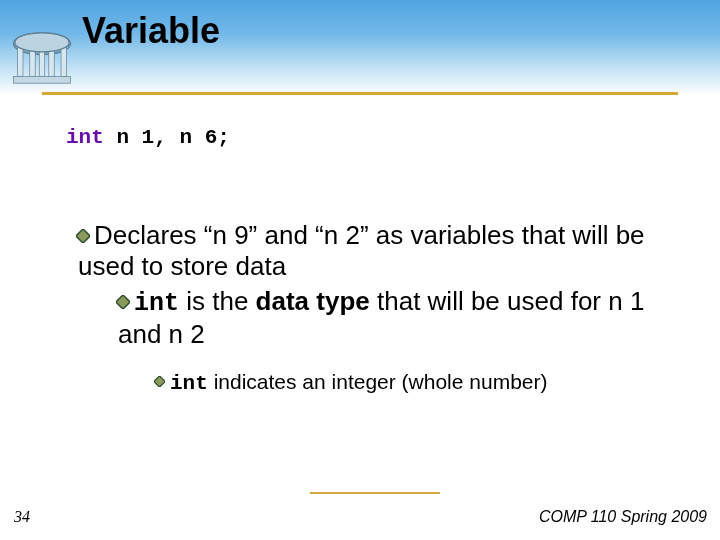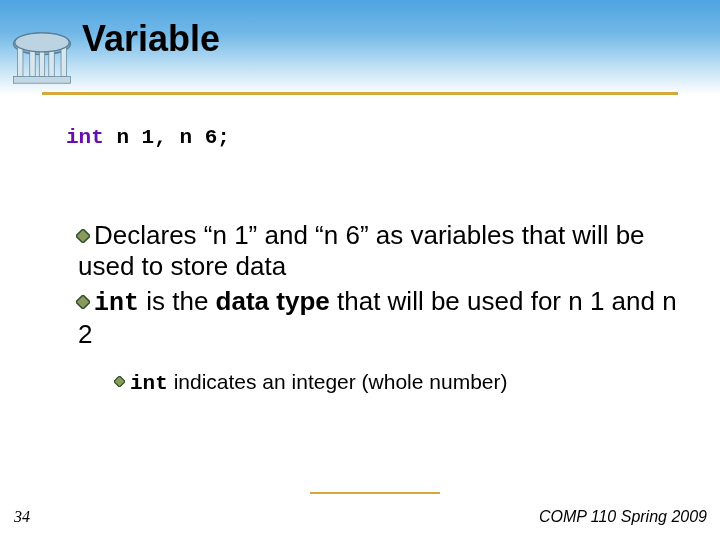--- a/index.html
+++ b/index.html
@@ -21,21 +21,21 @@
     position: absolute;
     left: 6px;
     top: 22px;
     width: 72px;
     height: 68px;
   }
   .logo svg { width: 100%; height: 100%; }
   .title {
     position: absolute;
     left: 82px;
-    top: 18px;
+    top: 10px;
     font-size: 36px;
     font-weight: bold;
     color: #000;
   }
   .underline {
     position: absolute;
     left: 42px;
     top: 92px;
     width: 636px;
     height: 3px;
@@ -68,20 +68,21 @@
     position: absolute;
     left: -2px;
     top: 9px;
   }
   .item1 .text { display: inline; }
   .item2 {
     position: relative;
     font-size: 26px;
     color: #000;
     line-height: 1.2;
+    margin-left: 40px;
   }
   .item2 .bullet {
     position: absolute;
     left: -2px;
     top: 9px;
   }
   .item2 .code-inline {
     font-family: "Courier New", monospace;
     font-weight: bold;
     font-size: 25px;
@@ -157,21 +158,21 @@
 </div>
 
 <div class="bullet-list">
 
   <div class="item1">
     <span class="bullet">
       <svg width="14" height="14">
           <rect x="2" y="2" width="10" height="10" transform="rotate(45 7 7)" fill="#8a9a5b" stroke="#2f4f2f" stroke-width="1.5"></rect>
         </svg>
     </span>
-    <span class="text" style="margin-left:16px;">Declares “n 1” and “n 6” as variables that will be used to store data</span>
+    <span class="text" style="margin-left:16px;">Declares “n 9” and “n 2” as variables that will be used to store data</span>
   </div>
 
   <div class="item2">
     <span class="bullet">
       <svg width="14" height="14">
           <rect x="2" y="2" width="10" height="10" transform="rotate(45 7 7)" fill="#8a9a5b" stroke="#2f4f2f" stroke-width="1.5"></rect>
         </svg>
     </span>
     <span style="margin-left:16px;">
       <span class="code-inline">int</span><span> is the </span><span class="bold">data type</span><span> that will be used for n 1 and n 2</span>

